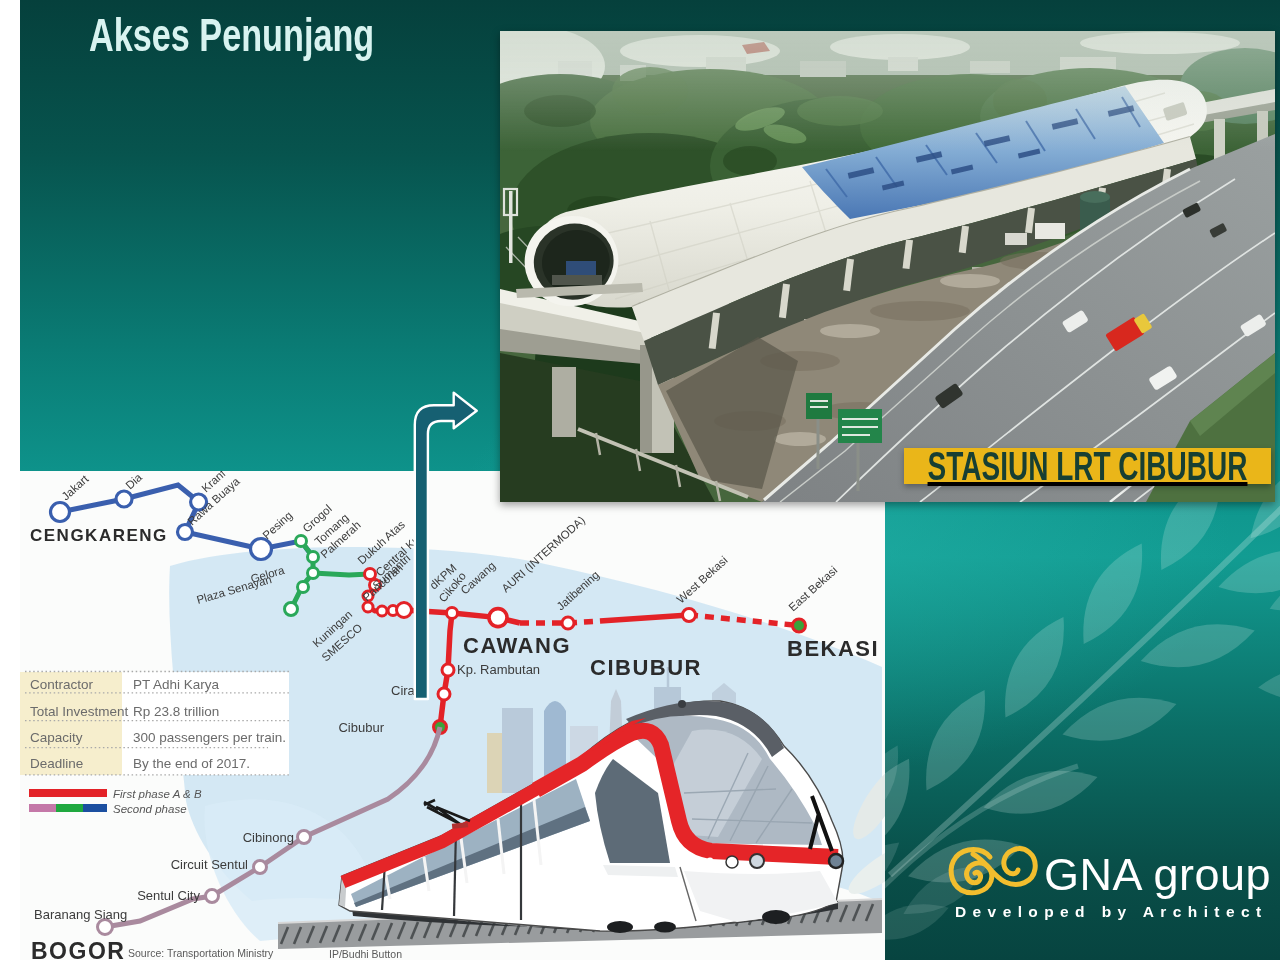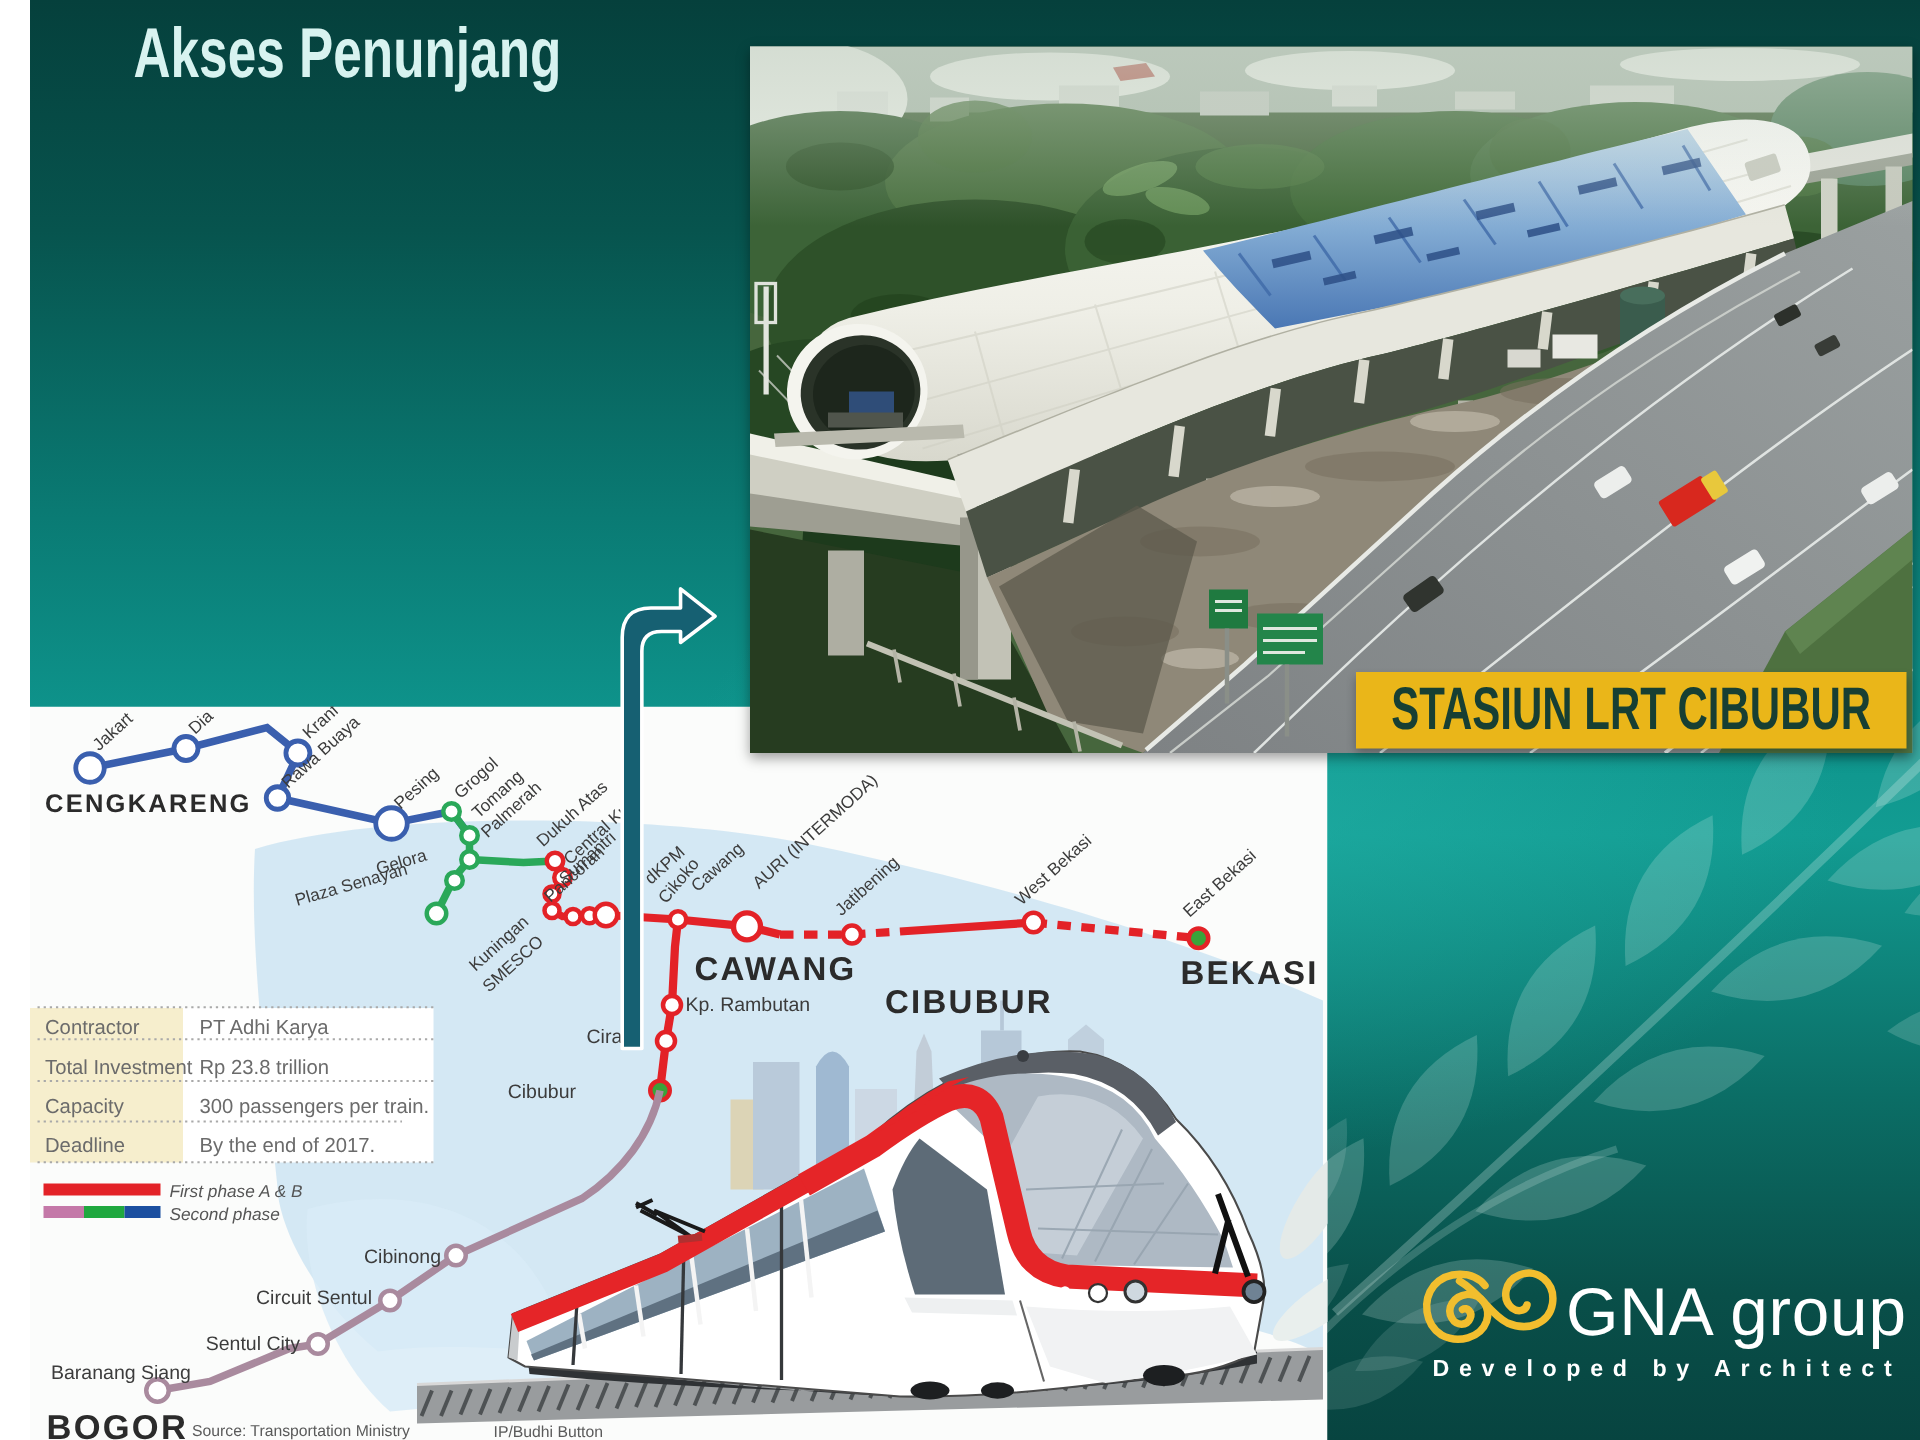--- a/index.html
+++ b/index.html
@@ -5,22 +5,22 @@
 html,body{margin:0;padding:0;}
 #page{position:relative;width:1280px;height:960px;overflow:hidden;
   font-family:"Liberation Sans",sans-serif;
   background:linear-gradient(180deg,#05403c 0%,#07544e 16%,#0a7b74 36%,#0e948c 50%,#129c92 58%,#0b6e66 76%,#094f49 90%,#074440 100%);margin-left:20px;}
 #glow{position:absolute;left:0;top:0;width:1280px;height:960px;
   background:radial-gradient(ellipse 560px 330px at 820px 540px, rgba(36,178,168,0.55) 0%, rgba(36,178,168,0.0) 70%);}
 #title{position:absolute;left:69px;top:7px;color:#d8f3f0;font-size:47px;font-weight:bold;
   transform:scaleX(0.728);transform-origin:0 0;white-space:nowrap;letter-spacing:0px;}
 #map{position:absolute;left:0px;top:471px;}
 #photo{position:absolute;left:480px;top:31px;box-shadow:0 3px 8px rgba(0,0,0,0.38);}
-#label{position:absolute;left:884px;top:448px;width:367px;height:51px;background:#eab619;box-shadow:0 3px 6px rgba(0,0,0,0.3);
-  display:flex;align-items:center;justify-content:center;}
+#label{position:absolute;left:884px;top:448px;width:367px;height:36px;background:#eab619;box-shadow:0 3px 6px rgba(0,0,0,0.3);
+  display:flex;align-items:center;justify-content:center;text-decoration:underline;}
 #label span{color:#173f33;font-weight:bold;font-size:40px;letter-spacing:0px;white-space:nowrap;display:inline-block;transform:scaleX(0.70);}
 #arrow{position:absolute;left:385px;top:385px;}
 #gna{position:absolute;left:925px;top:840px;}
 #leaves{position:absolute;left:830px;top:470px;}
 </style>
 </head>
 <body>
 <div id="page">
 
 <div id="glow"></div>

